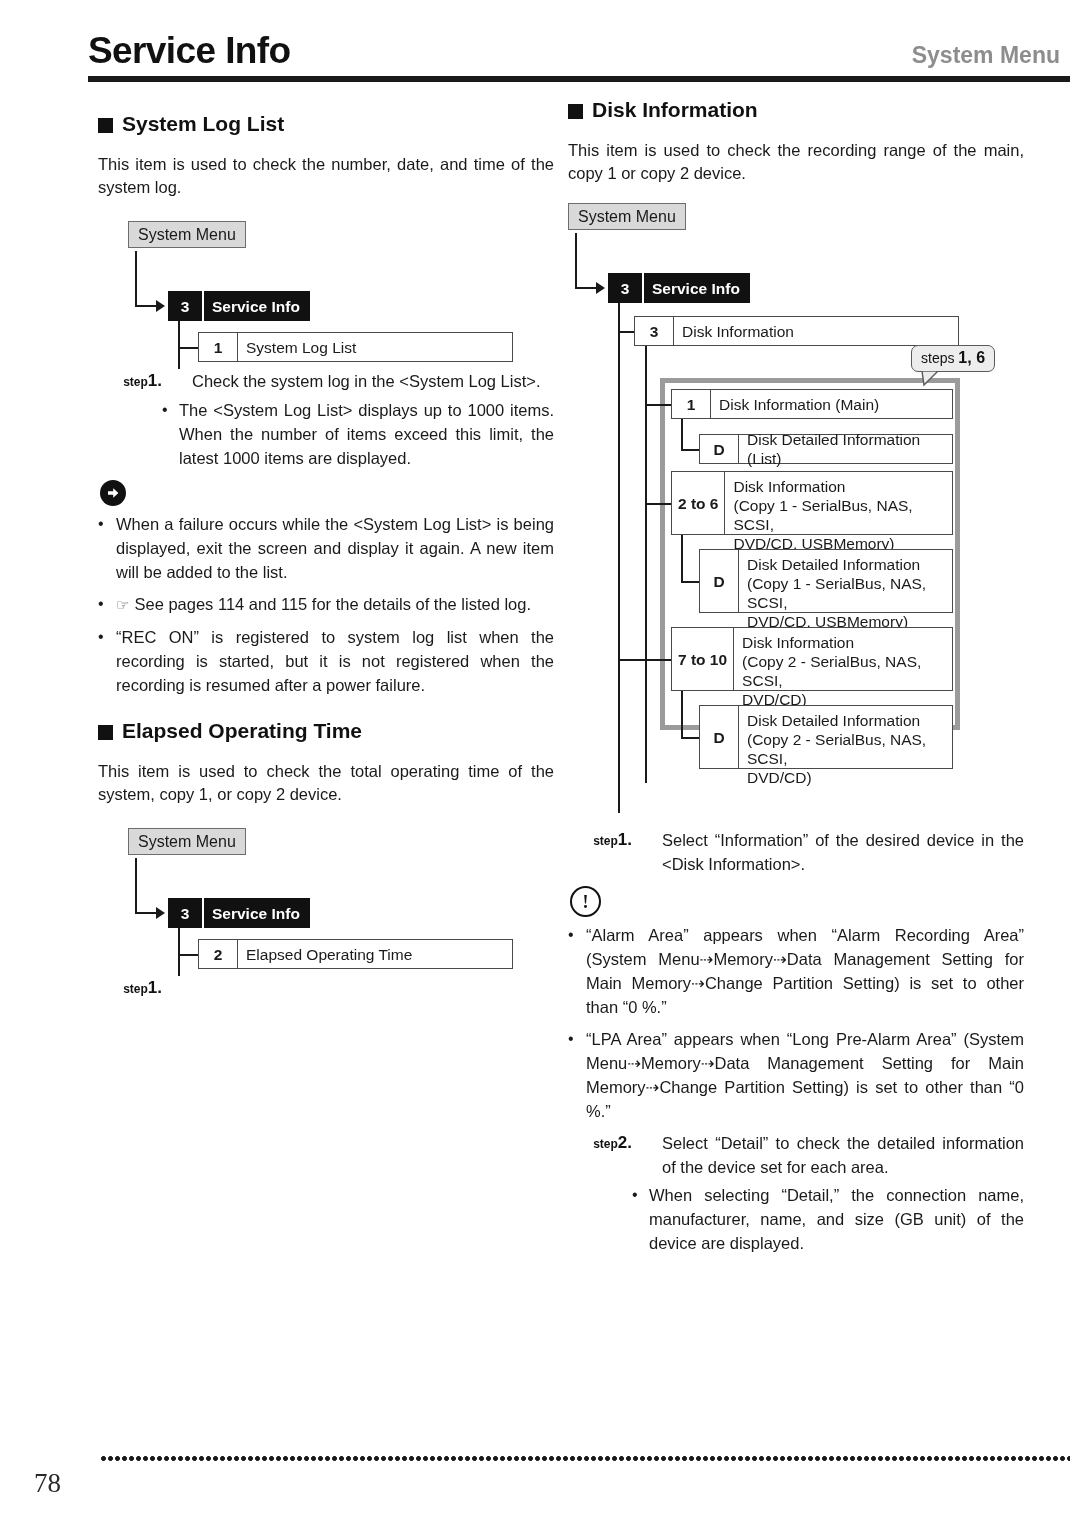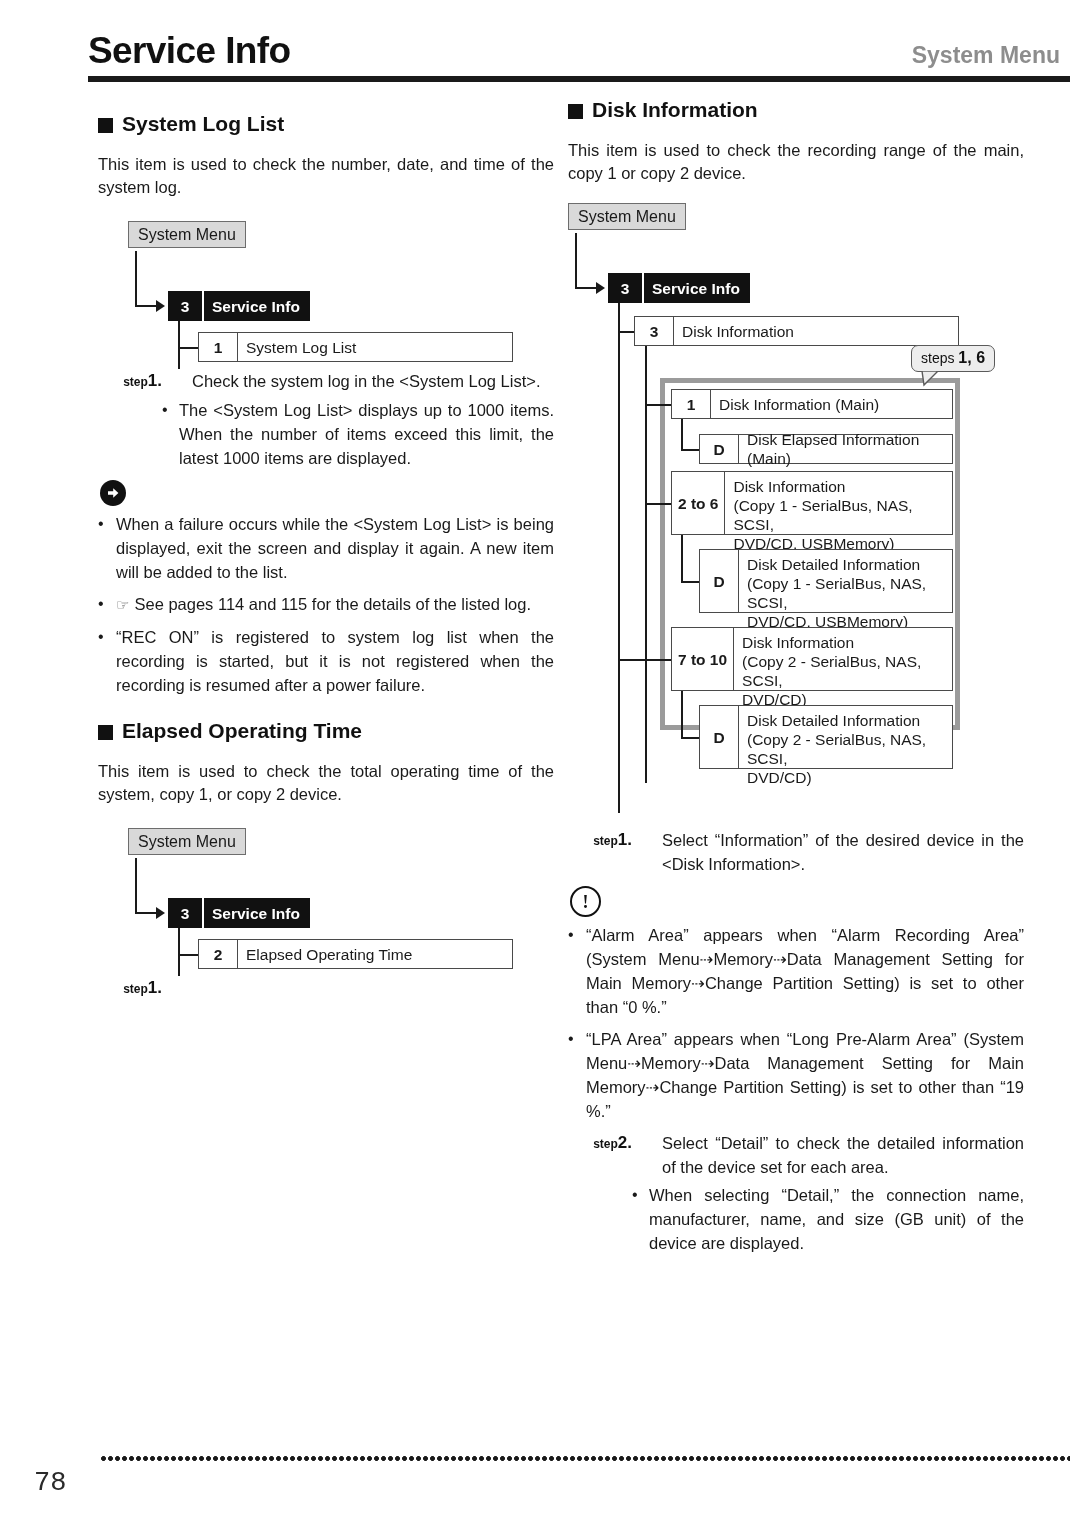--- a/index.html
+++ b/index.html
@@ -129,21 +129,21 @@
   .hand{font-size:15px;color:#555;margin-right:5px;letter-spacing:0;}
 
   
   .foot-dots{
     position:absolute;left:100px;top:1455px;width:970px;height:7px;
     background-image:radial-gradient(#1a1a1a 45%, transparent 46%);
     background-size:7px 7px;background-repeat:repeat-x;background-position:0 0;
   }
   .foot-num{
     position:absolute;left:34px;top:1468px;
-    font-size:27px;color:#2a2a2a;font-family:Liberation Mono, monospace;
+    font-size:27px;color:#2a2a2a;font-family:Liberation Serif, serif;
   }
 </style>
 </head>
 <body>
 
 <div class="page">
 
   <div class="hdr">
     <div class="hdr-title">Service Info</div>
     <div class="hdr-right">System Menu</div>
@@ -290,21 +290,21 @@
         <div class="ln h" style="left:77px;top:201px;width:28px;"></div>
         <div class="box" style="left:103px;top:186px;width:282px;height:30px;">
           <span class="num">1</span>
           <span class="lbl">Disk Information (Main)</span>
         </div>
 
         <div class="ln v" style="left:113px;top:216px;height:32px;"></div>
         <div class="ln h" style="left:113px;top:246px;width:20px;"></div>
         <div class="box" style="left:131px;top:231px;width:254px;height:30px;">
           <span class="num">D</span>
-          <span class="lbl">Disk Elapsed Information (Main)</span>
+          <span class="lbl">Disk Detailed Information (List)</span>
         </div>
 
         <div class="ln h" style="left:77px;top:300px;width:28px;"></div>
         <div class="box multi" style="left:103px;top:268px;width:282px;height:64px;">
           <span class="num">2 to 6</span>
           <span class="lbl" style="white-space:pre-line;">Disk Information
 (Copy 1 - SerialBus, NAS, SCSI,
 DVD/CD, USBMemory)</span>
         </div>
 
@@ -343,21 +343,21 @@
       </div>
 
       <div class="icon-excl">!</div>
 
       <div class="bul">
         <div class="dot">•</div>
         <div class="txt">“Alarm Area” appears when “Alarm Recording Area” (System Menu⇢Memory⇢Data Management Setting for Main Memory⇢Change Partition Setting) is set to other than “0 %.”</div>
       </div>
       <div class="bul">
         <div class="dot">•</div>
-        <div class="txt">“LPA Area” appears when “Long Pre-Alarm Area” (System Menu⇢Memory⇢Data Management Setting for Main Memory⇢Change Partition Setting) is set to other than “19 %.”</div>
+        <div class="txt">“LPA Area” appears when “Long Pre-Alarm Area” (System Menu⇢Memory⇢Data Management Setting for Main Memory⇢Change Partition Setting) is set to other than “0 %.”</div>
       </div>
 
       <div class="step" style="margin-top:4px;">
         <div class="step-lab">
           <span class="sm">step</span><span>2.</span>
         </div>
         <div class="step-body jf">Select “Detail” to check the detailed information of the device set for each area.</div>
       </div>
       <div class="sub indent-sub">
         <div class="dot">•</div>

